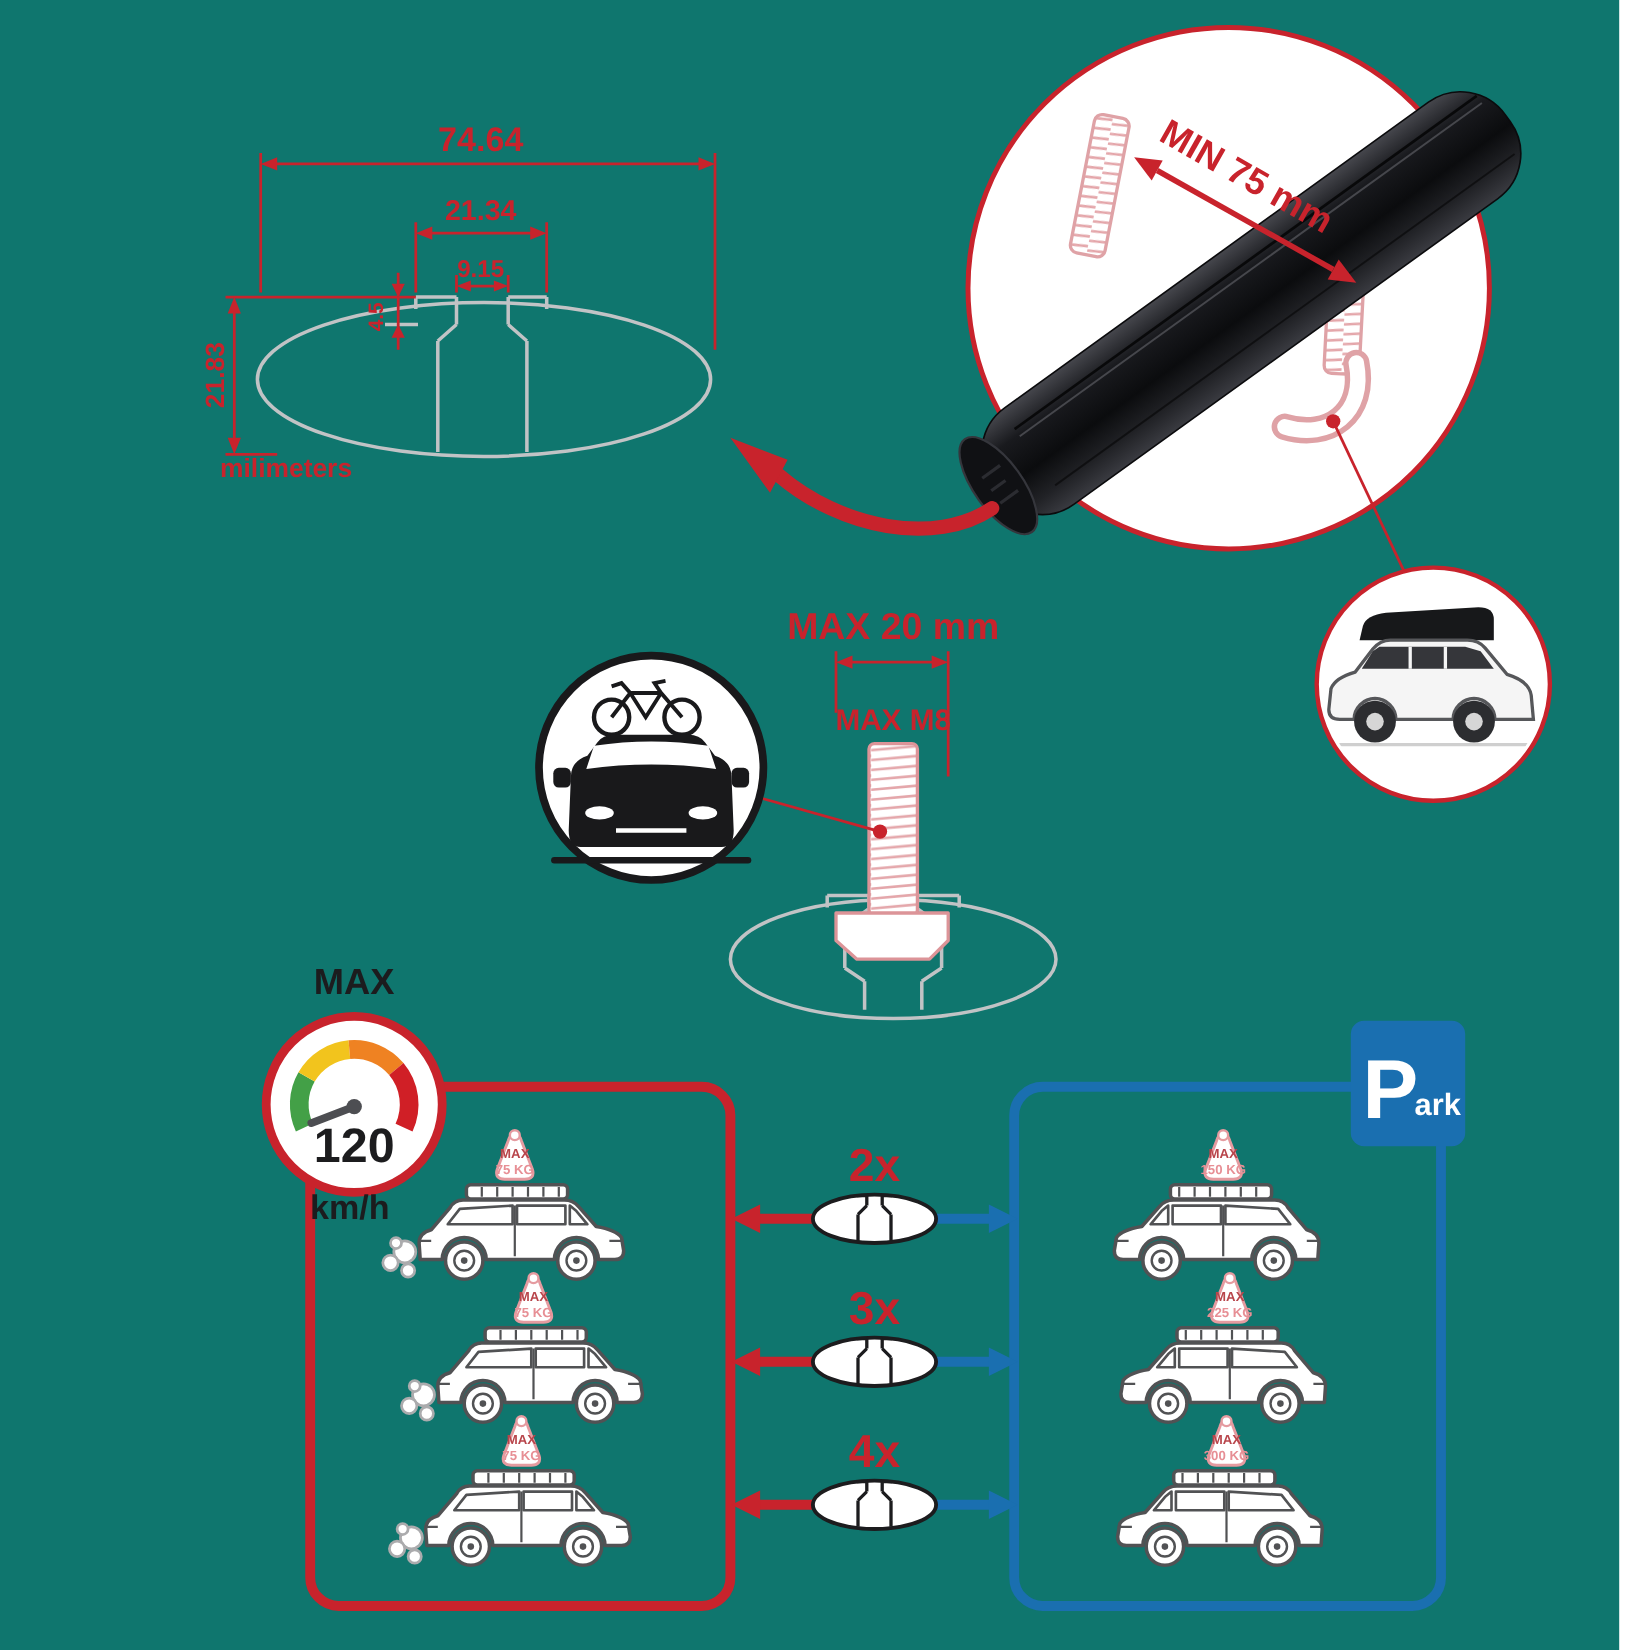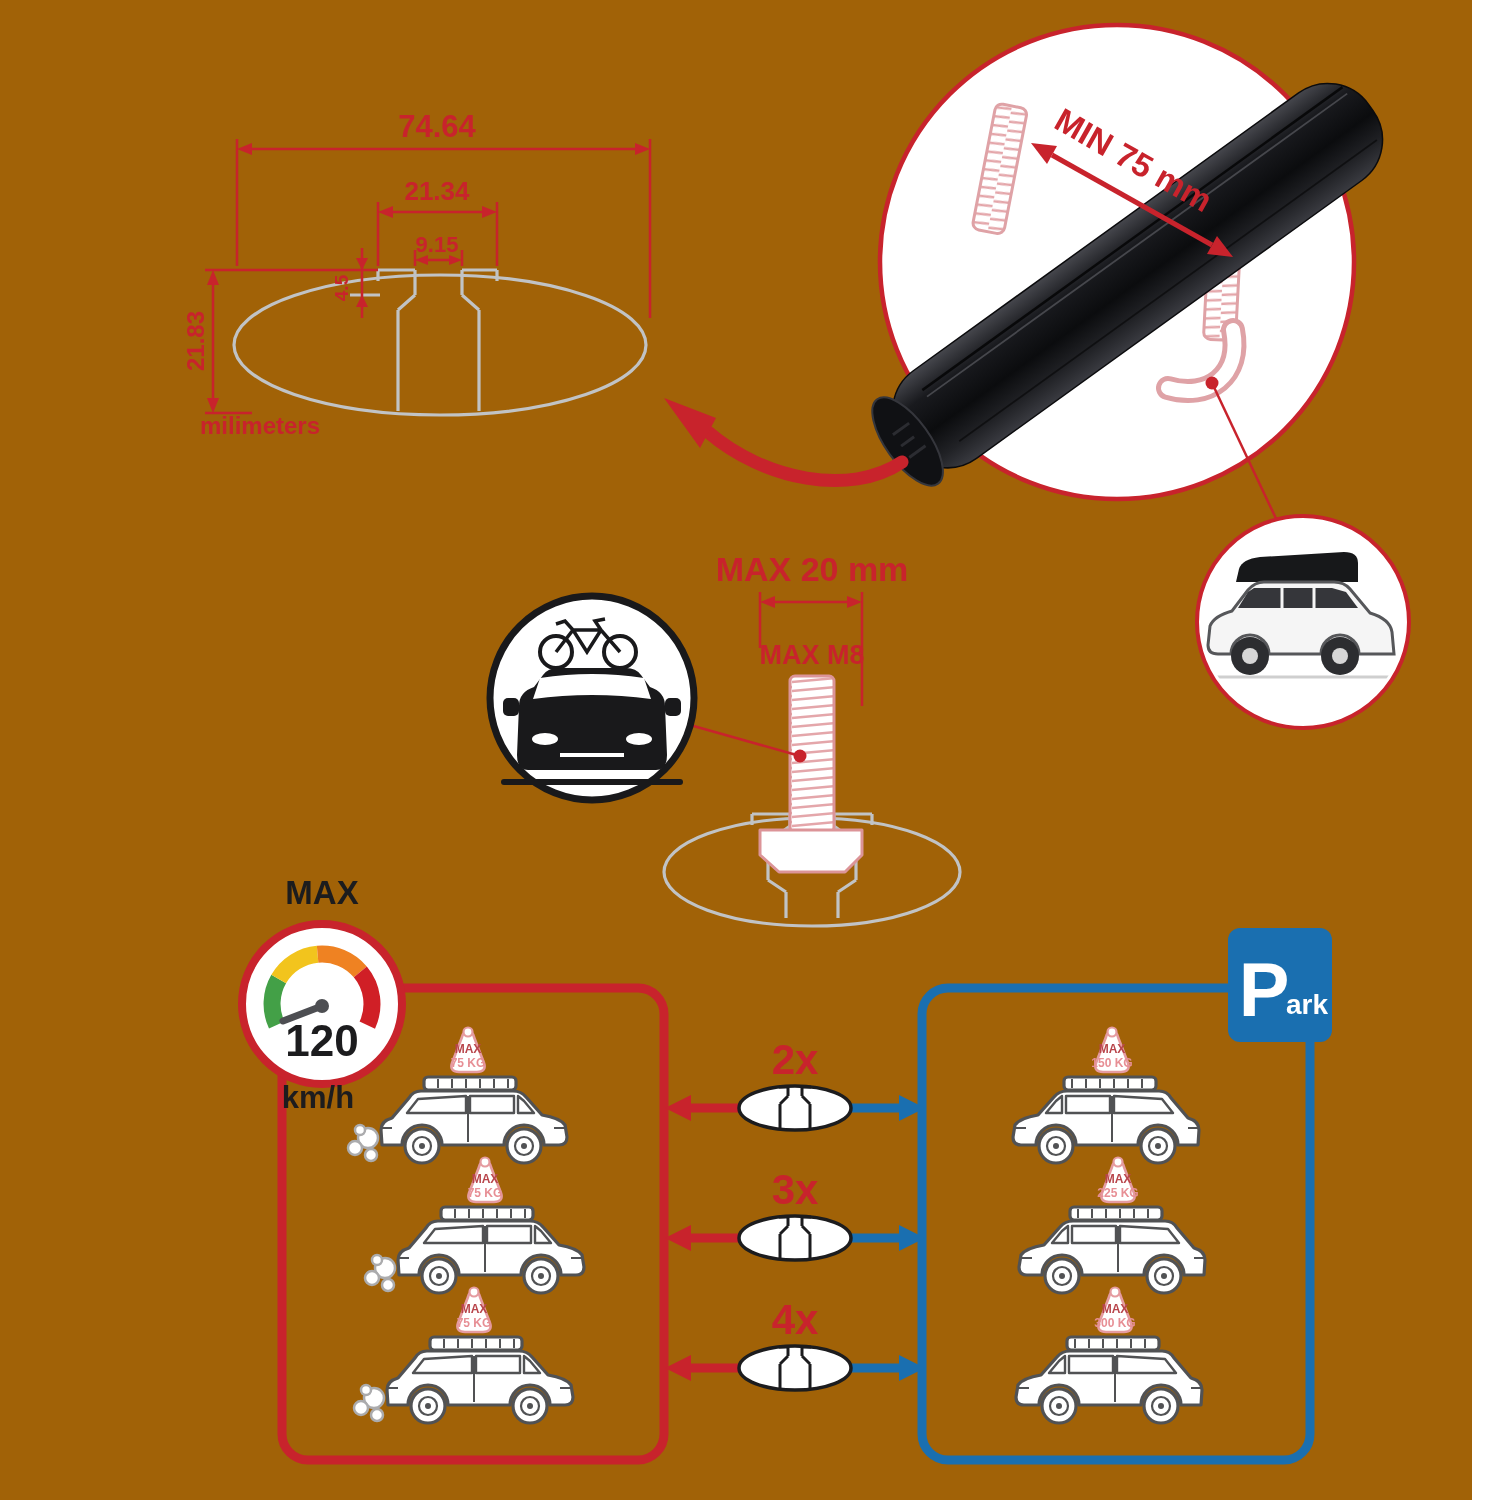--- a/index.html
+++ b/index.html
@@ -1,16 +1,16 @@
 <!DOCTYPE html>
 <html><head>
 <meta charset="utf-8">
 <style>
   html,body{margin:0;padding:0;background:#fff;}
-  .canvas{position:relative;width:1472px;height:1500px;background:#a16207;overflow:hidden;}
+  .canvas{position:relative;width:1472px;height:1500px;background:#0f766e;overflow:hidden;}
   .canvas > svg{position:absolute;left:0;top:0;}
   svg text{font-family:"Liberation Sans", sans-serif;}
   .tc{text-anchor:middle;}
   .dim-label{fill:#c8232c;font-weight:700;}
   .red-dim{stroke:#c8232c;stroke-width:2.5;fill:none;}
   .red-fill{fill:#c8232c;}
   .gray-profile{stroke:#c1c3c5;stroke-width:3.2;fill:none;stroke-linejoin:round;}
   .black-label{fill:#1c1c1e;font-weight:700;}
   .park-text{fill:#ffffff;font-weight:700;}
   .tag-title{fill:#b8454b;font-weight:700;}

